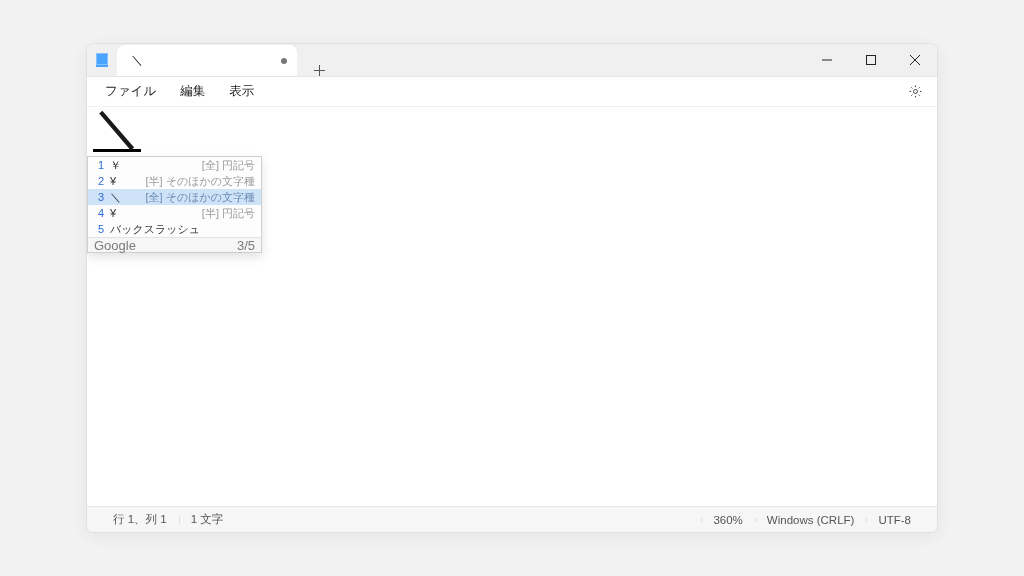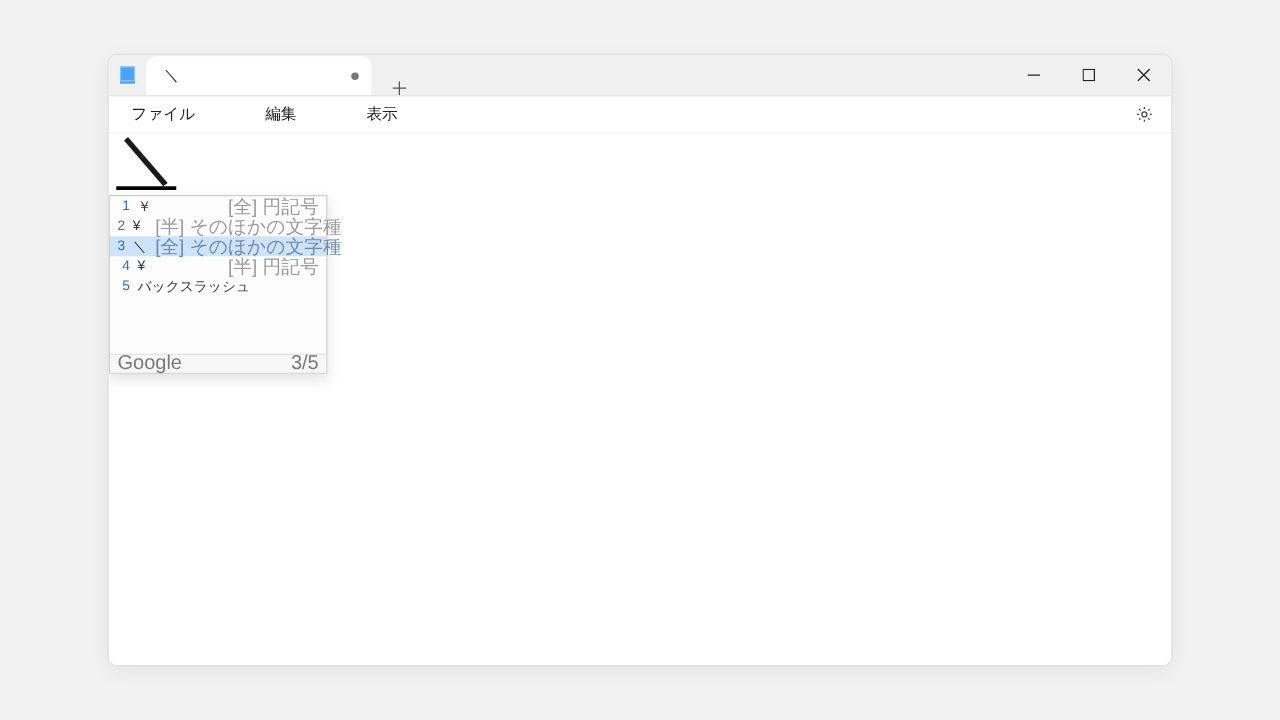--- a/index.html
+++ b/index.html
@@ -95,21 +95,20 @@
 
   
   .menubar {
     height: 30px;
     display: flex;
     align-items: center;
     padding: 0 8px;
     font-size: 12.5px;
     color: #222;
     border-bottom: 1px solid #f0f0f0;
-    gap: 32px;
   }
   .menuitem { padding: 4px 10px; margin-right: 4px; border-radius: 4px; }
   .menubar-spacer { flex: 1; }
   .settings-btn {
     width: 28px; height: 28px;
     display: flex; align-items: center; justify-content: center;
     color: #444;
   }
 
   
@@ -152,33 +151,32 @@
   }
   .ime-row {
     display: flex;
     align-items: center;
     height: 16px;
     padding: 0 6px;
     white-space: nowrap;
   }
   .ime-row .idx { color: #2a6cd6; width: 10px; text-align: right; margin-right: 6px; }
   .ime-row .cand { flex: 0 0 auto; min-width: 18px; }
-  .ime-row .desc { margin-left: auto; color: #9a9a9a; font-size: 15px; }
+  .ime-row .desc { margin-left: auto; color: #9a9a9a; font-size: 11px; }
   .ime-row.selected { background: #cfe3f8; }
   .ime-row.selected .desc { color: #6a8ab3; }
   .ime-footer {
     display: flex;
     align-items: center;
     height: 15px;
     padding: 0 6px;
     border-top: 1px solid #e3e3e3;
     color: #7a7a7a;
-    font-size: 16px;
+    font-size: 13px;
     background: #f6f6f6;
-    margin-top: 46px;
   }
   .ime-footer .right { margin-left: auto; }
 
   
   .statusbar {
     height: 26px;
     background: #f6f6f6;
     border-top: 1px solid #e5e5e5;
     display: flex;
     align-items: center;
@@ -280,14 +278,22 @@
         <span class="cand">バックスラッシュ</span>
         <span class="desc"></span>
       </div>
       <div class="ime-footer">
         <span>Google</span>
         <span class="right">3/5</span>
       </div>
     </div>
   </div>
 
+  <div class="statusbar">
+    <span class="segment">行 1、列 1</span>
+    <span class="segment sep-before">1 文字</span>
+    <span class="statusbar-spacer"></span>
+    <span class="segment sep-before">360%</span>
+    <span class="segment sep-before">Windows (CRLF)</span>
+    <span class="segment sep-before">UTF-8</span>
+  </div>
 
 </div>
 
 </body></html>

